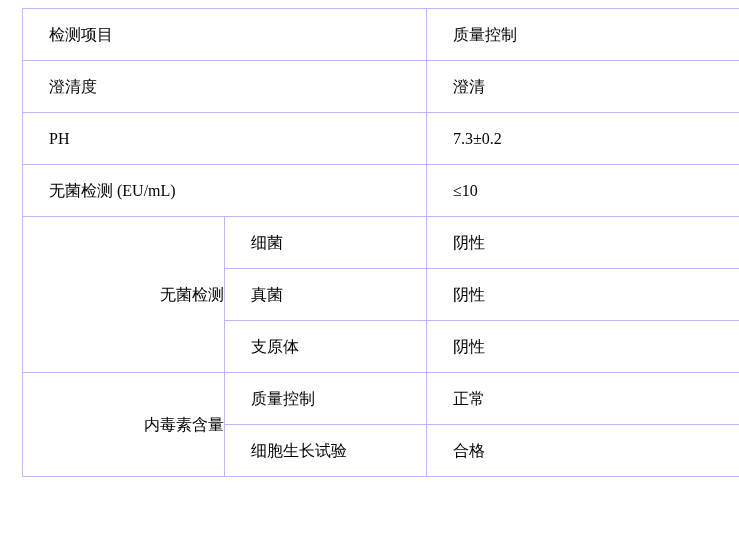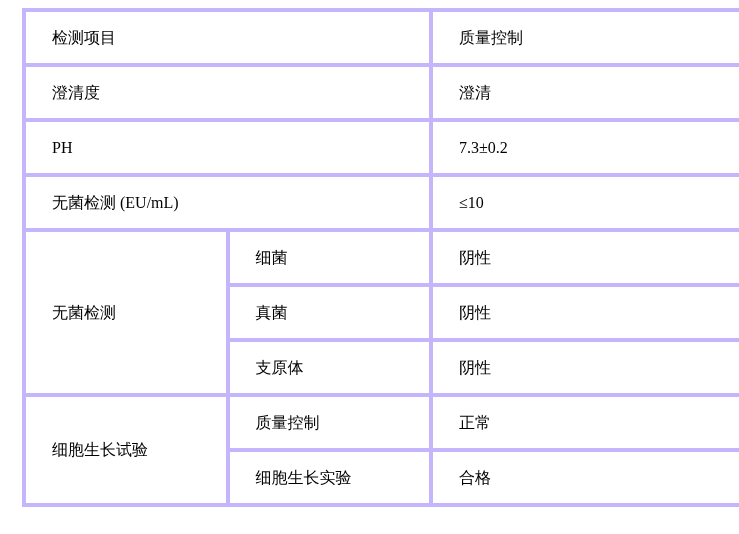--- a/index.html
+++ b/index.html
@@ -22,37 +22,37 @@
   }
   table.spec-table {
     position: absolute;
     left: 22px;
     top: 8px;
     width: 694px;
     border-collapse: collapse;
     table-layout: fixed;
   }
   table.spec-table td {
-    border: 4px solid #c4b5fd;
+    border: 1px solid #c4b5fd;
     height: 51px;
     padding: 0 0 0 26px;
     font-size: 16px;
     line-height: 1.25;
     vertical-align: middle;
     font-family: "Liberation Serif", "DejaVu Serif", serif;
     color: #000000;
     white-space: nowrap;
     overflow: hidden;
   }
   td.col-a { width: 152px; }
   td.col-b { width: 225px; }
   td.col-ab { width: 377px; }
   td.col-c { width: 317px; }
   td.group-label {
-    text-align: left;
+    text-align: right;
     padding-left: 26px;
   }
   td.sub-label {
     padding-left: 38px;
   }
   .latin {
     font-family: "Liberation Serif", "DejaVu Serif", serif;
   }
 </style>
 </head>
@@ -86,23 +86,23 @@
       <tr>
         <td class="col-b sub-label">真菌</td>
         <td class="col-c">阴性</td>
       </tr>
       <tr>
         <td class="col-b sub-label">支原体</td>
         <td class="col-c">阴性</td>
       </tr>
 
       <tr>
-        <td class="col-a group-label" rowspan="2">细胞生长试验</td>
+        <td class="col-a group-label" rowspan="2">内毒素含量</td>
         <td class="col-b sub-label">质量控制</td>
         <td class="col-c">正常</td>
       </tr>
       <tr>
-        <td class="col-b sub-label">细胞生长实验</td>
+        <td class="col-b sub-label">细胞生长试验</td>
         <td class="col-c">合格</td>
       </tr>
     </tbody>
   </table>
 </div>
 
 </body></html>

